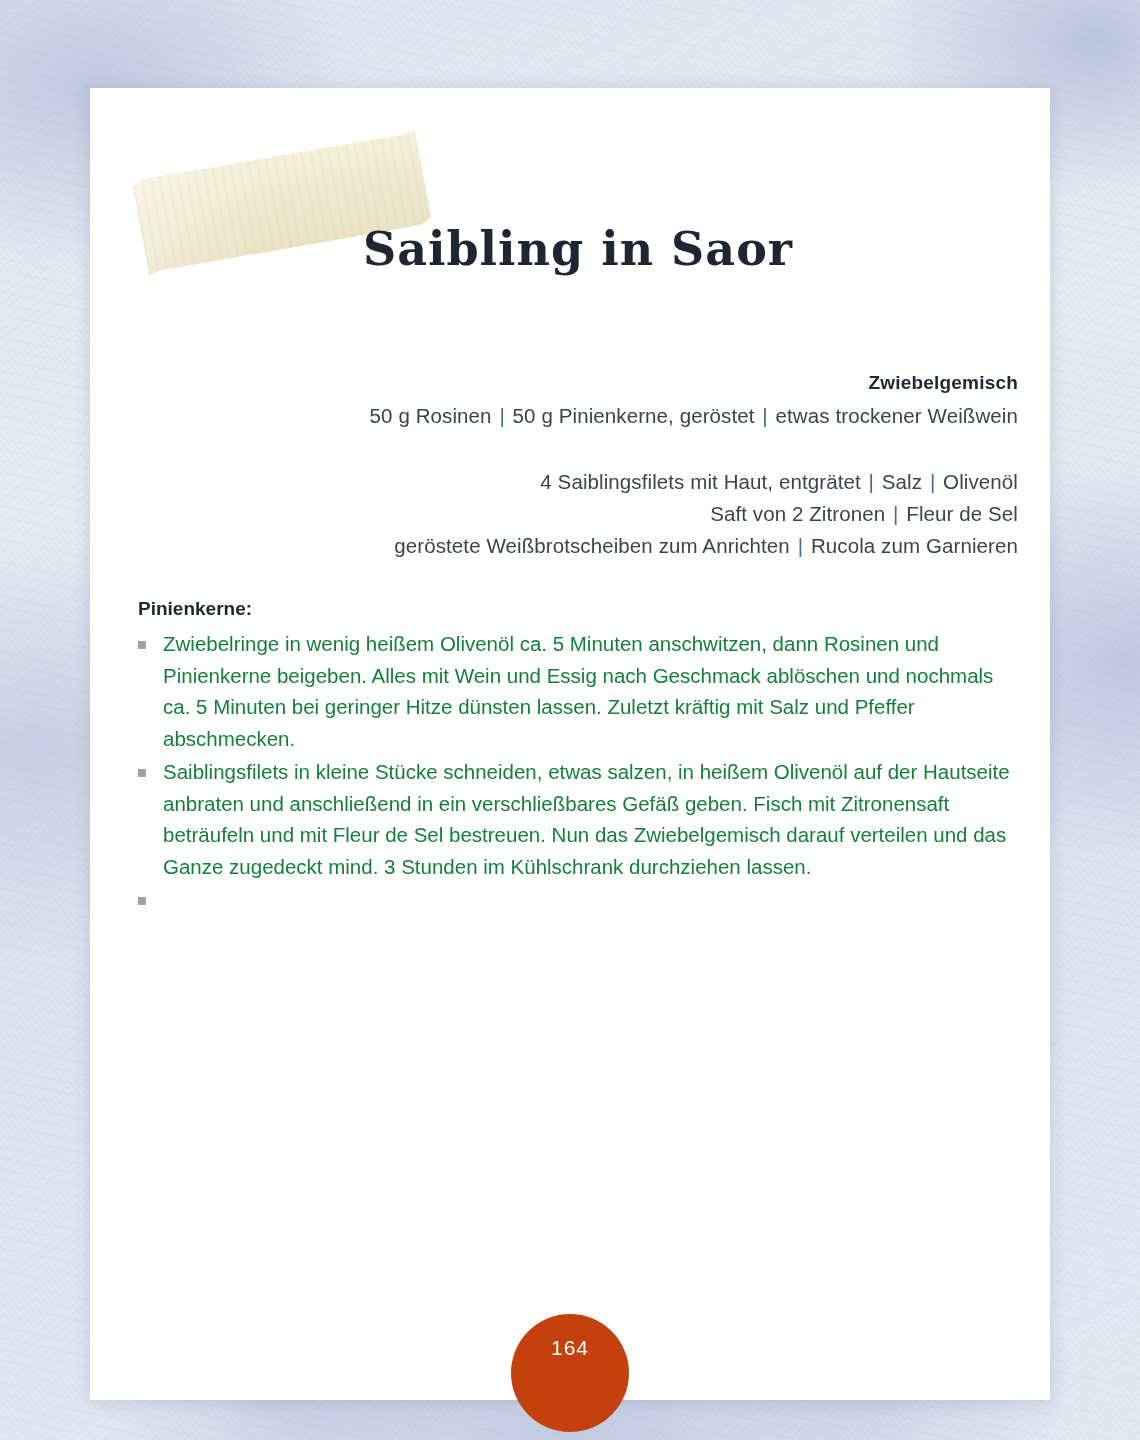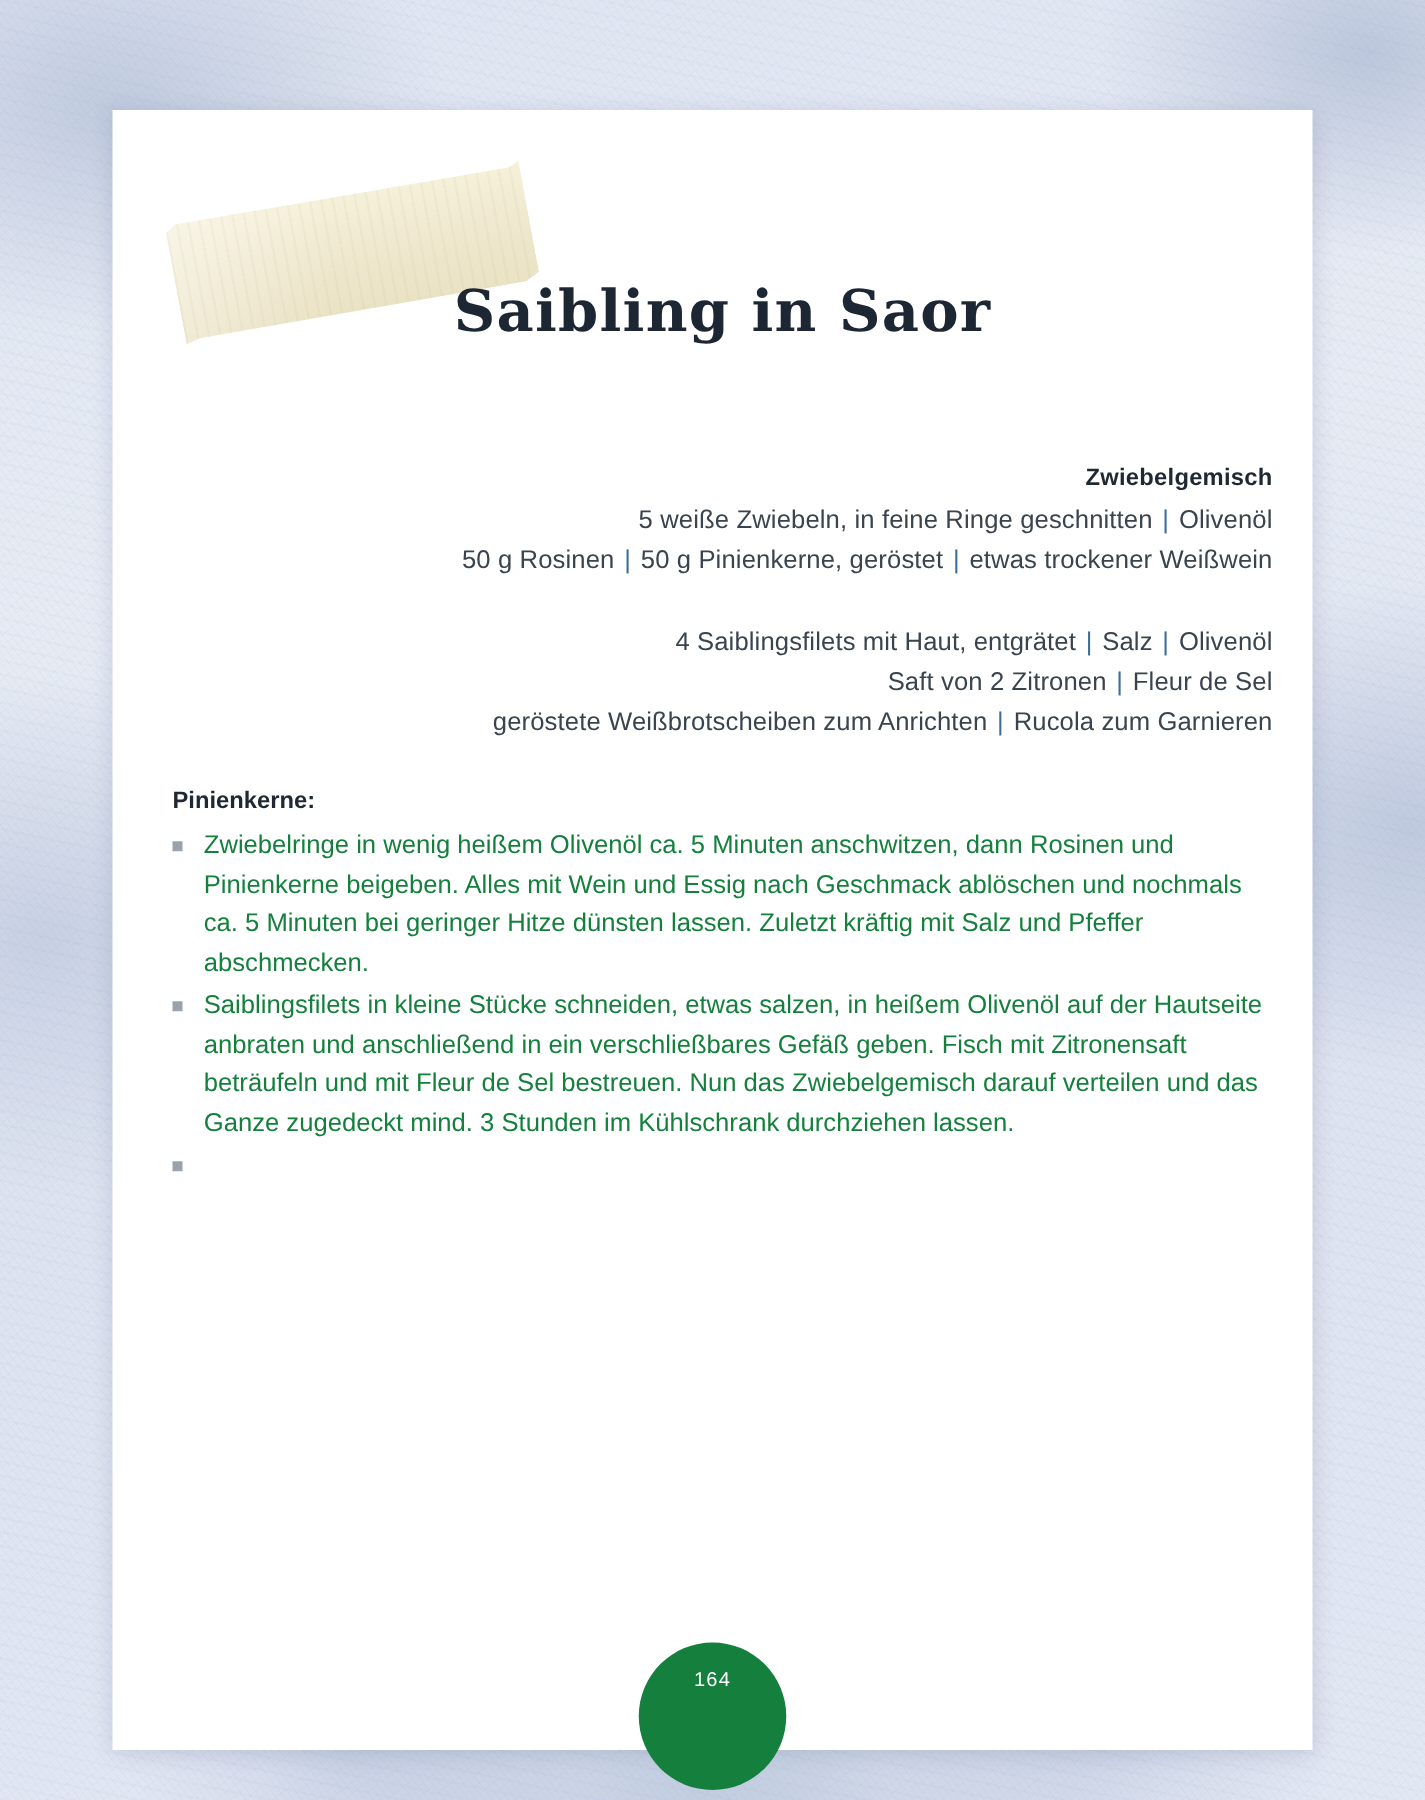--- a/index.html
+++ b/index.html
@@ -148,26 +148,26 @@
 
   
   .page-badge {
     position: absolute;
     left: 50%;
     transform: translateX(-50%);
     bottom: -32px;
     width: 118px;
     height: 118px;
     border-radius: 50%;
-    background: #15803d;
+    background: #c2410c;
     color: #ffffff;
     display: flex;
     align-items: flex-start;
     justify-content: center;
-    font-size: 16px;
+    font-size: 21px;
     letter-spacing: 1px;
   }
   .page-badge span {
     margin-top: 22px;
   }
 </style>
 </head>
 <body>
 
 <div class="page-bg"></div>
@@ -177,21 +177,20 @@
   <div class="tape"></div>
 
   <div class="content">
 
     <h1 class="recipe-title">Saibling in Saor</h1>
 
     <div class="block" style="margin-top:96px;">
 
       <div class="group">
         <div class="group-heading">Zwiebelgemisch</div>
-        <div class="ing-line"><span>5 weiße Zwiebeln, in feine Ringe geschnitten <span class="sep" style="color: rgb(60, 110, 153);">|</span> Olivenöl</span></div>
         <div class="ing-line"><span>50 g Rosinen <span class="sep" style="color: rgb(60, 110, 153);">|</span> 50 g Pinienkerne, geröstet <span class="sep" style="color: rgb(60, 110, 153);">|</span> etwas trockener Weißwein</span></div>
       </div>
 
       <div class="group" style="margin-top:34px;">
         <div class="ing-line"><span>4 Saiblingsfilets mit Haut, entgrätet <span class="sep" style="color: rgb(60, 110, 153);">|</span> Salz <span class="sep" style="color: rgb(60, 110, 153);">|</span> Olivenöl</span></div>
         <div class="ing-line"><span>Saft von 2 Zitronen <span class="sep" style="color: rgb(60, 110, 153);">|</span> Fleur de Sel</span></div>
         <div class="ing-line"><span>geröstete Weißbrotscheiben zum Anrichten <span class="sep" style="color: rgb(60, 110, 153);">|</span> Rucola zum Garnieren</span></div>
       </div>
 
     </div>

